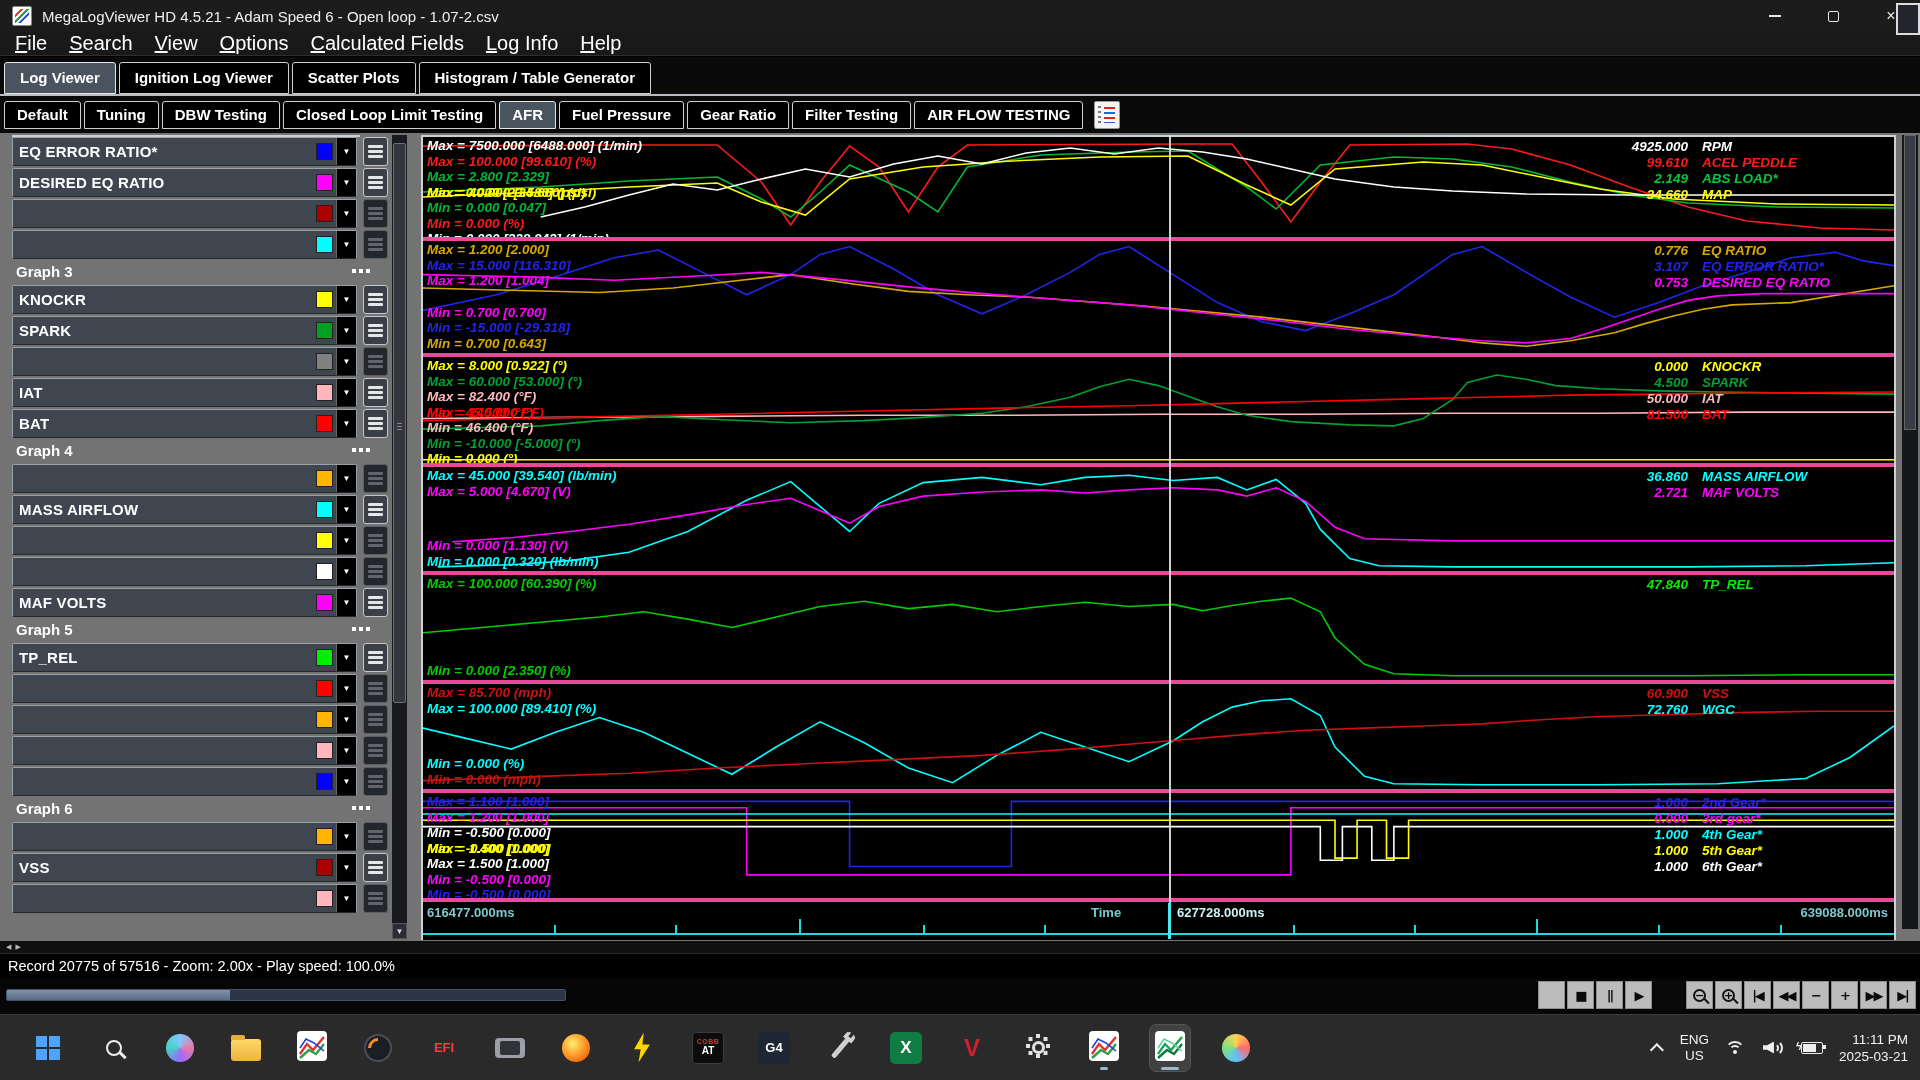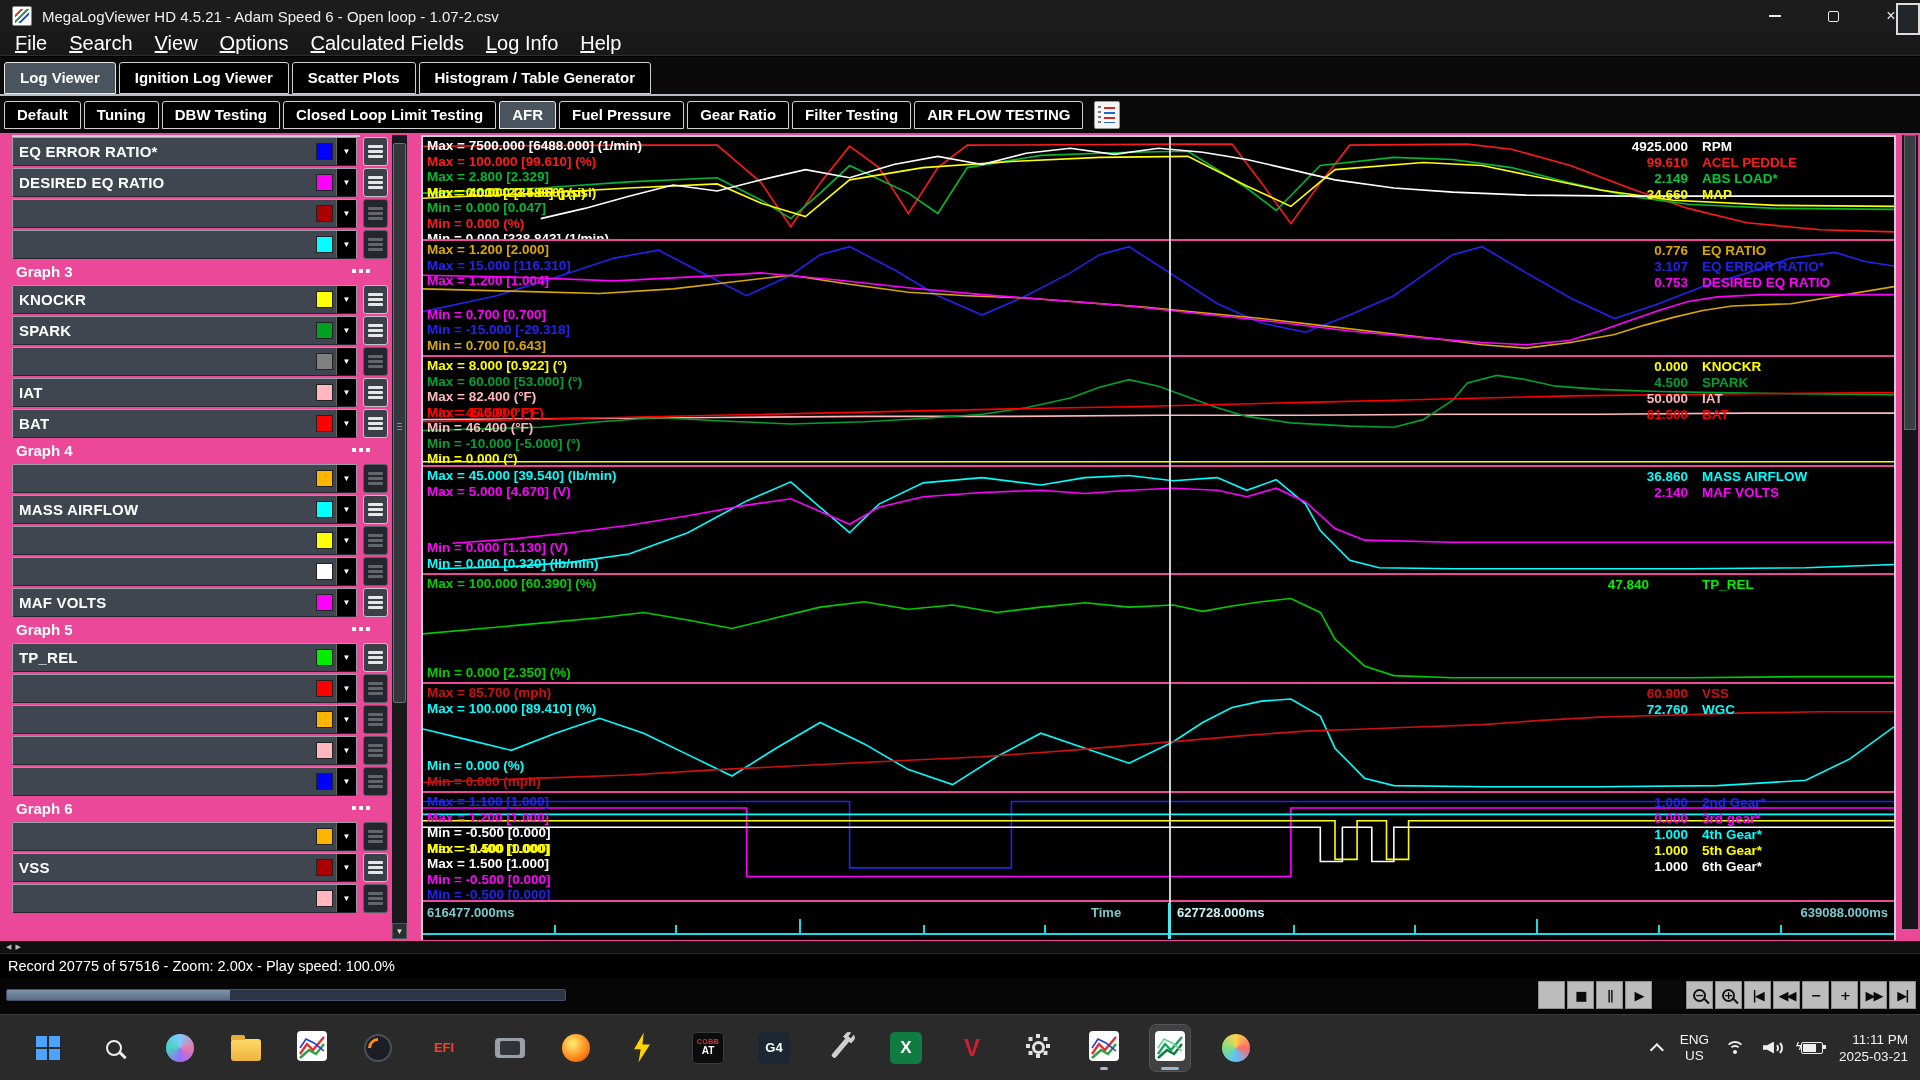--- a/index.html
+++ b/index.html
@@ -40,21 +40,21 @@
   #notesbtn { width:26px; height:28px; margin-left:8px; background:#f4f4f4; border:1px solid #999;
     border-radius:2px; position:relative; }
   #notesbtn::before { content:""; position:absolute; left:3px; top:4px; width:3px; height:18px;
     background:repeating-linear-gradient(#777 0 2px,transparent 2px 5px); }
   #notesbtn::after { content:""; position:absolute; left:9px; top:5px; right:4px; height:16px;
     background:repeating-linear-gradient(#d22 0 2px,#fff 2px 5px,#26c 5px 7px,#fff 7px 10px); }
   #tabedge { position:absolute; right:0; top:3px; width:24px; height:32px; background:#22262b;
     border:2px solid #dcdcdc; }
 
   
-  #content { position:absolute; top:133px; left:0; right:0; height:808px; background:#ec4899; }
+  #content { position:absolute; top:133px; left:0; right:0; height:808px; background:#737373; }
 
   
   #sidebar { position:absolute; left:6px; top:2px; width:382px; bottom:12px; }
   #sidebar::before { content:""; position:absolute; top:0; left:6px; right:28px; height:2px; background:#cfd2d4; }
   .sb-header { display:flex; align-items:center; height:24px; color:#fff;
     font-size:15px; font-weight:bold; padding:0 4px 0 10px; }
   .dots { margin-left:auto; display:flex; gap:3px; margin-right:14px; }
   .dots i { width:4px; height:4px; background:#fff; display:block; }
   .sb-row { display:flex; align-items:stretch; height:29px; margin:2px 0 0 6px; }
   .sb-box { flex:1; display:flex; align-items:center; background:#3f4650;
@@ -74,21 +74,21 @@
   #sbthumb { position:absolute; left:1px; right:1px; top:8px; height:560px; background:#33373d;
     border:1px solid #6b7077; border-radius:2px; }
   #sbgrip { position:absolute; left:3px; right:3px; top:50%; height:8px;
     background:repeating-linear-gradient(#888 0 1px,transparent 1px 3px); }
   #sbdown { position:absolute; left:0; right:0; bottom:0; height:16px; background:#2a2d31;
     color:#ddd; font-size:8px; text-align:center; line-height:16px; border:1px solid #555; }
 
   
   #graphwrap { position:absolute; left:421px; width:1475px; top:2px; background:#000;
     border-left:2px solid #cfd2d4; border-right:2px solid #cfd2d4; }
-  .gpanel { position:relative; border-bottom:2px solid #ec4899; overflow:hidden; }
+  .gpanel { position:relative; border-bottom:4px solid #ec4899; overflow:hidden;font-style:italic; }
   .gpanel:first-child { border-top:2px solid #cfd2d4; }
   .gpanel svg { position:absolute; inset:0; width:100%; height:100%; }
   .anns { position:absolute; left:4px; font-size:13.5px; font-weight:bold; line-height:15.5px;
     white-space:nowrap; }
   .anns.top { top:1px; } .anns.bot { bottom:2px; }
   .ann { position:relative; }
   .ann .ovl { position:absolute; left:0; top:0; }
   .glabels { position:absolute; top:2px; right:14px; font-size:13.5px; font-weight:bold; line-height:16px; }
   .glabel { display:flex; }
   .glabel .gv { width:92px; text-align:right; }
@@ -666,37 +666,37 @@
           <div class="anns bot">
             <div class="ann" style="color: rgb(255, 0, 255);"><span>Min = 0.000 [1.130] (V)</span></div>
             <div class="ann" style="color: rgb(0, 255, 255);"><span>Min = 0.000 [0.320] (lb/min)</span></div>
           </div>
           <div class="glabels">
             <div class="glabel" style="color: rgb(0, 255, 255);">
               <span class="gv">36.860</span>
               <span class="gn">MASS AIRFLOW</span>
             </div>
             <div class="glabel" style="color: rgb(255, 0, 255);">
-              <span class="gv">2.140</span>
+              <span class="gv">2.721</span>
               <span class="gn">MAF VOLTS</span>
             </div>
           </div>
         </div>
         <div class="gpanel" style="height: 109px;">
           <svg viewBox="0 0 1000 1000" preserveAspectRatio="none">
             <polyline points="0,550 40,500 80,450 120,400 150,350 180,420 210,500 240,400 270,300 300,250 330,320 360,280 390,350 420,300 450,260 480,300 510,280 530,340 550,290 570,250 590,220 610,350 620,600 640,850 660,940 700,960 780,960 860,960 940,950 1000,950" fill="none" stroke="#00cc00" stroke-width="1.6" vector-effect="non-scaling-stroke"></polyline>
           </svg>
           <div class="anns top">
             <div class="ann" style="color: rgb(0, 204, 0);"><span>Max = 100.000 [60.390] (%)</span></div>
           </div>
           <div class="anns bot">
             <div class="ann" style="color: rgb(0, 204, 0);"><span>Min = 0.000 [2.350] (%)</span></div>
           </div>
           <div class="glabels">
-            <div class="glabel" style="color: rgb(0, 238, 0); gap: 39px;">
+            <div class="glabel" style="color: rgb(0, 238, 0);">
               <span class="gv">47.840</span>
               <span class="gn">TP_REL</span>
             </div>
           </div>
         </div>
         <div class="gpanel" style="height: 109px;">
           <svg viewBox="0 0 1000 1000" preserveAspectRatio="none">
             <polyline points="0,420 30,520 60,620 90,460 120,320 150,460 180,660 210,860 240,600 270,360 300,560 330,800 360,940 390,680 420,460 450,600 480,740 510,540 530,360 550,220 570,160 590,140 610,300 620,600 640,880 660,950 720,960 800,960 880,950 940,900 970,700 1000,400" fill="none" stroke="#00ffff" stroke-width="1.6" vector-effect="non-scaling-stroke"></polyline>
             <polyline points="0,920 80,880 140,850 200,800 260,760 320,720 380,680 440,620 500,550 560,480 600,440 640,420 680,400 720,380 760,340 800,310 850,290 900,270 950,260 1000,260" fill="none" stroke="#cc1111" stroke-width="1.6" vector-effect="non-scaling-stroke"></polyline>
           </svg>

